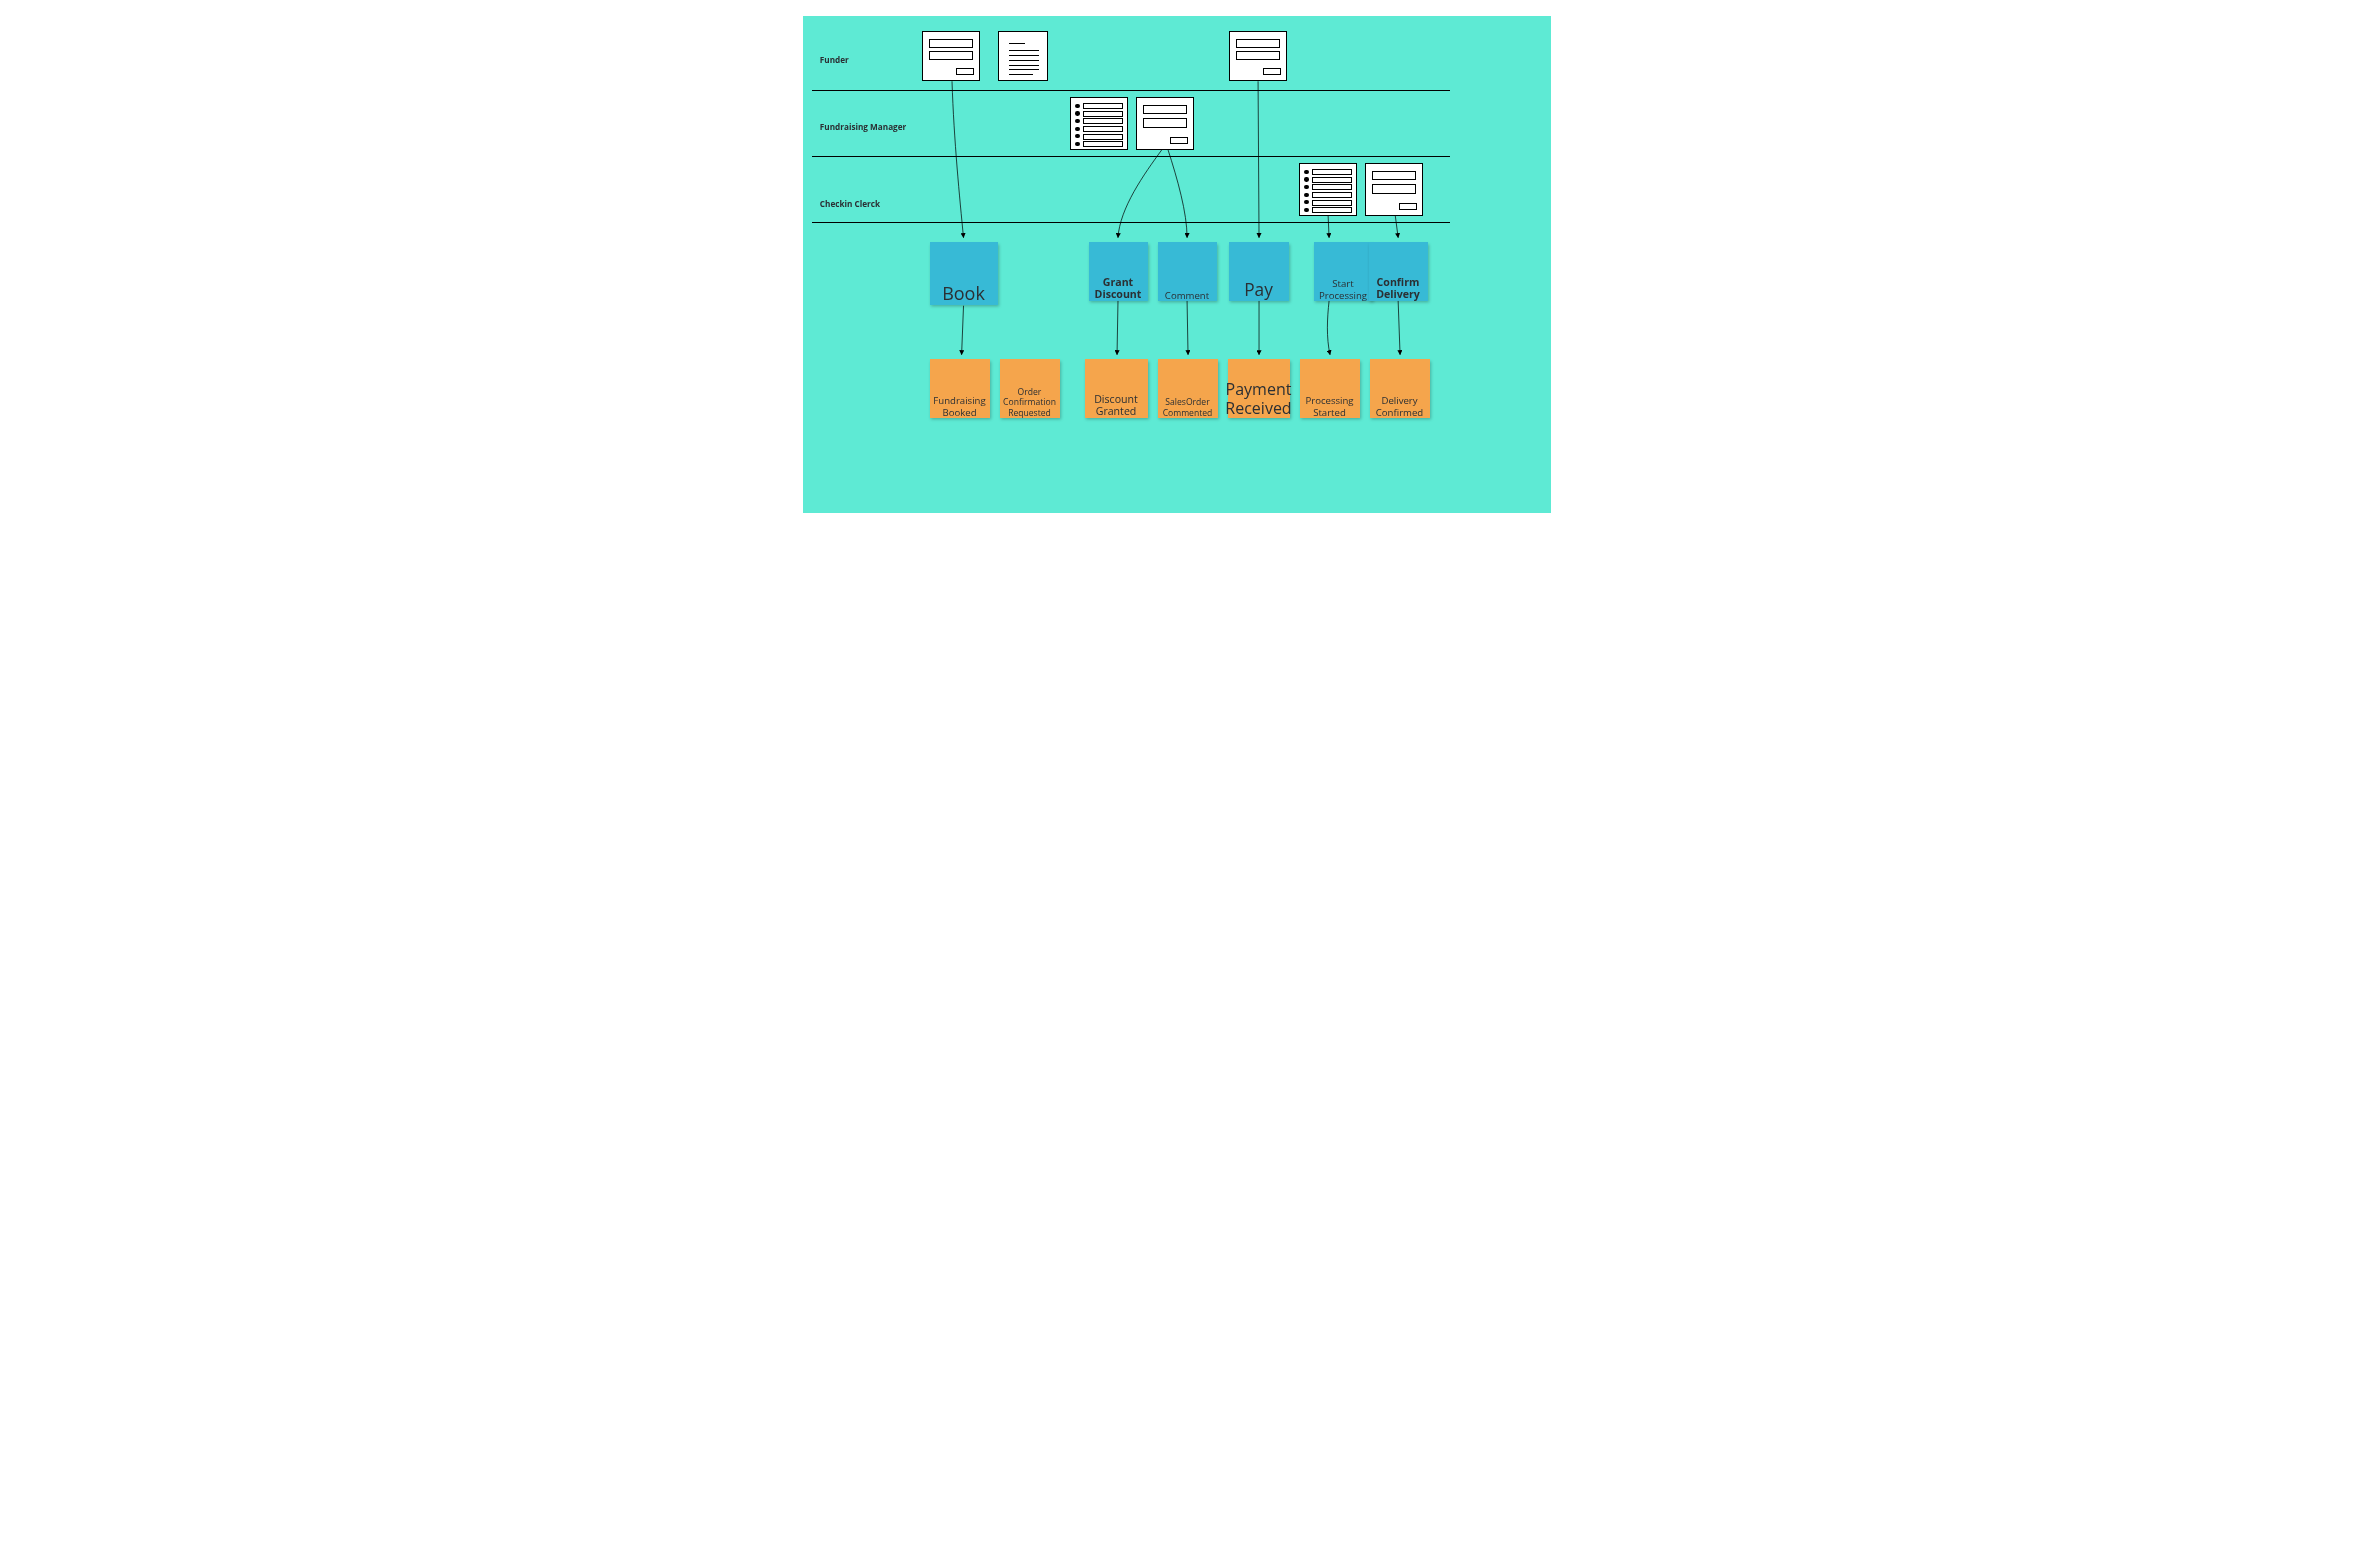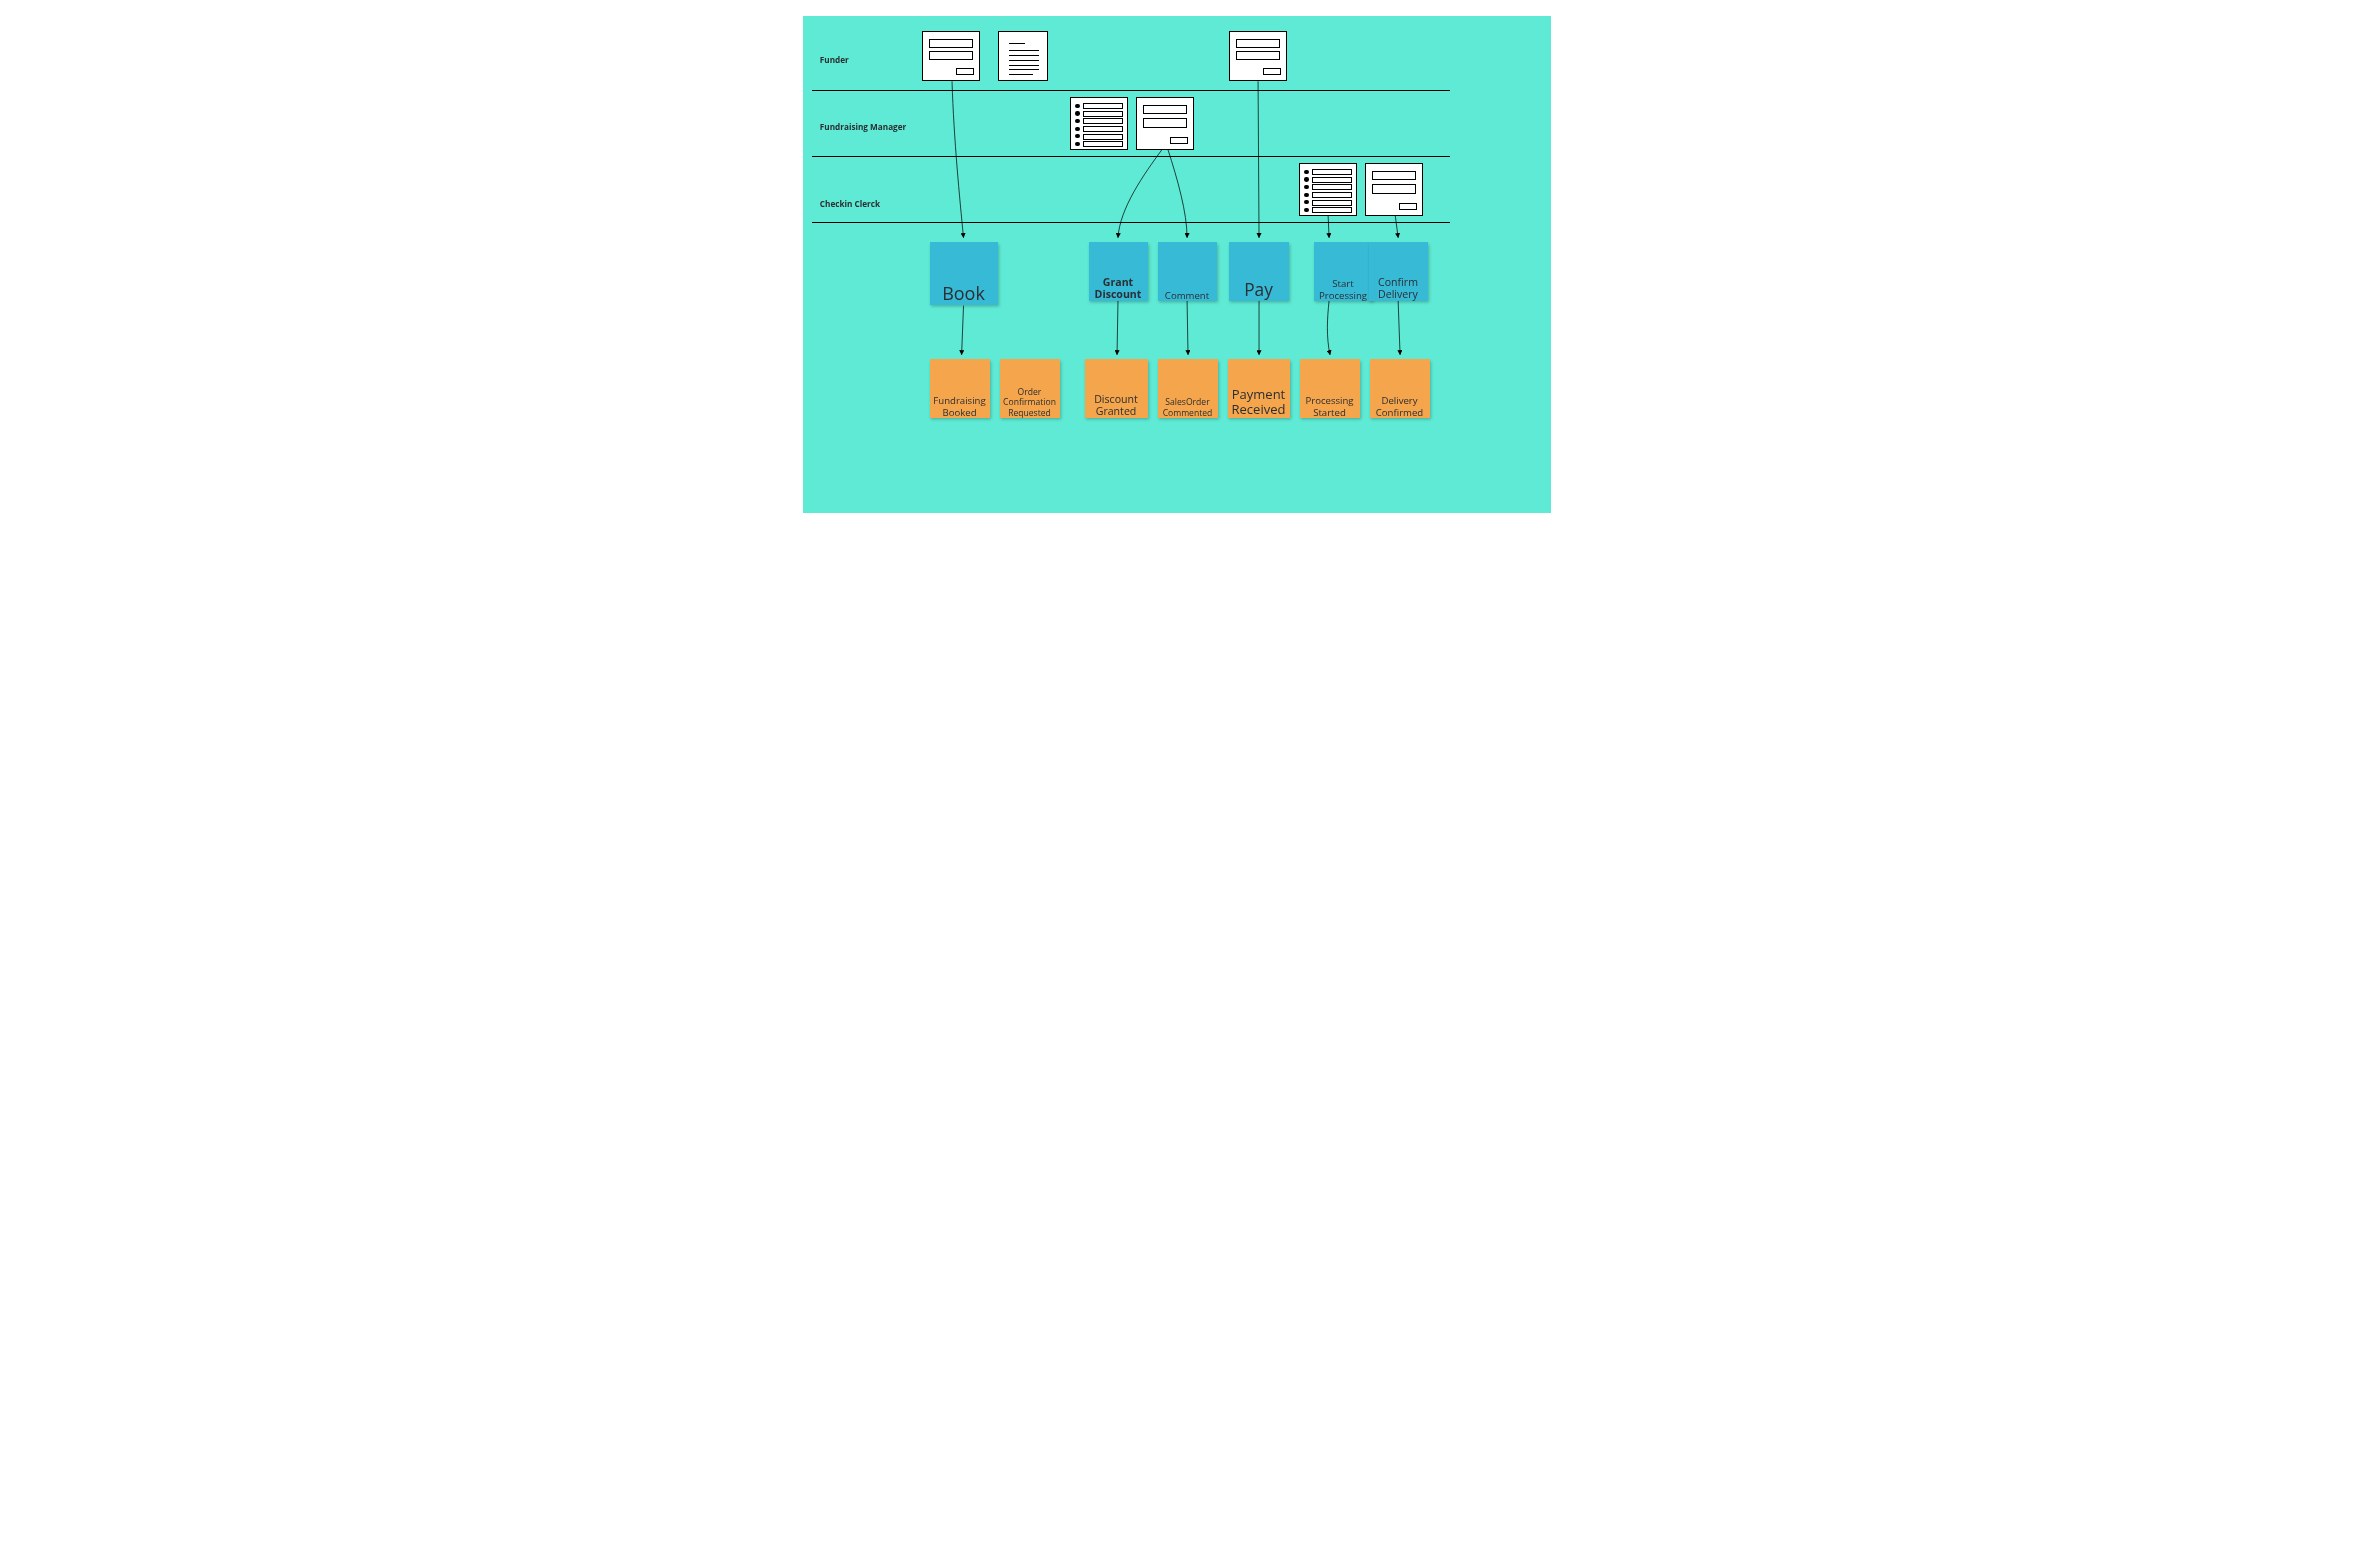--- a/index.html
+++ b/index.html
@@ -159,37 +159,37 @@
     </div>
   <div class="note blue" style="left:355px;  top:226px; width:59px; height:59px; font-size:9.6px;">
       <span>Comment</span>
     </div>
   <div class="note blue" style="left:426px;  top:226px; width:60px; height:59px; font-size:17.3px;">
       <span>Pay</span>
     </div>
   <div class="note blue" style="left:511px; top:226px; width:59px; height:59px; font-size:9.6px;">
       <span>Start Processing</span>
     </div>
-  <div class="note blue" style="left:566px; top:226px; width:59px; height:59px; font-size:10.6px;">
+  <div class="note blue" style="left:566px; top:226px; width:59px; height:59px; font-size:10.6px;font-weight:bold;">
       <span>Confirm Delivery</span>
     </div>
 
   <div class="note orange" style="left:127px;  top:343px; width:60px; height:59px; font-size:9.6px;">
       <span>Fundraising Booked</span>
     </div>
   <div class="note orange" style="left:197px;  top:343px; width:60px; height:59px; font-size:8.6px;">
       <span>Order Confirmation Requested</span>
     </div>
   <div class="note orange" style="left:282px;  top:343px; width:63px; height:59px; font-size:10.6px;">
       <span>Discount Granted</span>
     </div>
   <div class="note orange" style="left:355px;  top:343px; width:60px; height:59px; font-size:8.6px;">
       <span>SalesOrder Commented</span>
     </div>
-  <div class="note orange" style="left:425px;  top:343px; width:62px; height:59px; font-size:13px;">
+  <div class="note orange" style="left:425px;  top:343px; width:62px; height:59px; font-size:16px;">
       <span>Payment Received</span>
     </div>
   <div class="note orange" style="left:497px; top:343px; width:60px; height:59px; font-size:9.6px;">
       <span>Processing Started</span>
     </div>
   <div class="note orange" style="left:567px; top:343px; width:60px; height:59px; font-size:9.6px;">
       <span>Delivery Confirmed</span>
     </div>
 
   <svg class="arrows" viewBox="0 0 1558 1036" width="748" height="497">

